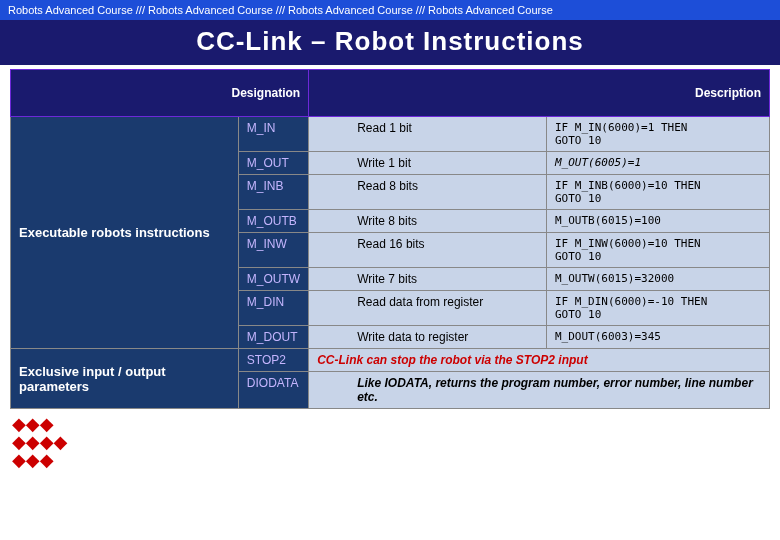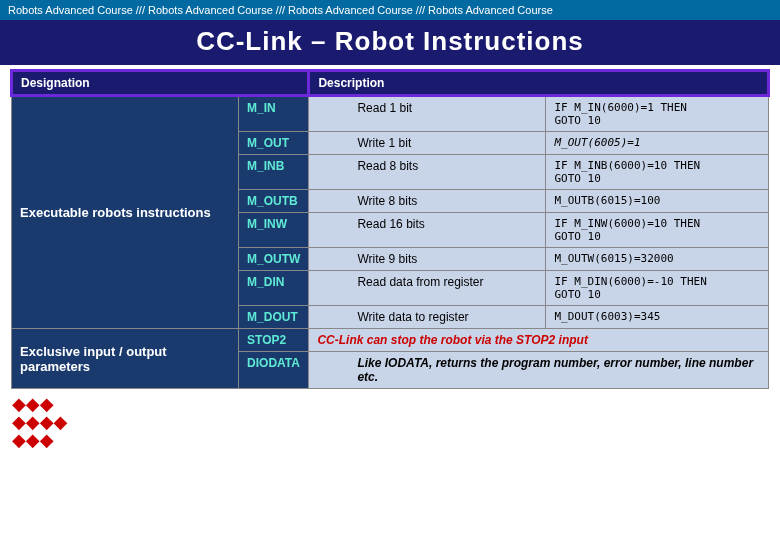--- a/index.html
+++ b/index.html
@@ -7,21 +7,21 @@
       width: 780px;
       height: 540px;
       font-family: Arial, sans-serif;
       font-size: 12px;
       background: #fff;
       overflow: hidden;
     }
 
     
     .ticker-bar {
-      background: #0369a1;
+      background: #1d4ed8;
       color: #fff;
       font-size: 11px;
       padding: 4px 8px;
       white-space: nowrap;
       overflow: hidden;
     }
 
     
     .main-title {
       background: #1a1a6e;
@@ -43,23 +43,23 @@
       width: 100%;
       border-collapse: collapse;
       font-size: 12px;
     }
 
     
     thead tr th {
       background: #1a1a6e;
       color: #fff;
       font-weight: bold;
-      padding: 4px 8px;
-      border: 3px solid #6d28d9;
-      text-align: left;
+      padding: 16px 8px;
+      border: 1px solid #6d28d9;
+      text-align: right;
     }
 
     
     tbody tr td {
       border: 1px solid #888;
       padding: 4px 8px;
       vertical-align: top;
     }
 
     
@@ -74,22 +74,22 @@
       font-weight: bold;
       font-size: 13px;
       vertical-align: middle;
       text-align: left;
       margin-left: 43px;
     }
 
     
     .instr-name {
       background: #1a3a6e !important;
-      color: #5eead4;
-      font-weight: bold;
+      color: #c4b5fd;
+      font-weight: normal;
       white-space: nowrap;
     }
 
     
     .desc-cell {
       background: #c8d4e8 !important;
       padding-left: 48px;
     }
 
     
@@ -195,21 +195,21 @@
           <td class="code-cell" style="white-space: pre-line;">M_OUTB(6015)=100</td>
         </tr>
         <tr>
           <td class="instr-name">M_INW</td>
           <td class="desc-cell">Read 16 bits</td>
           <td class="code-cell" style="white-space: pre-line;">IF M_INW(6000)=10 THEN
 GOTO 10</td>
         </tr>
         <tr>
           <td class="instr-name">M_OUTW</td>
-          <td class="desc-cell">Write 9 bits</td>
+          <td class="desc-cell">Write 7 bits</td>
           <td class="code-cell" style="white-space: pre-line;">M_OUTW(6015)=32000</td>
         </tr>
         <tr>
           <td class="instr-name">M_DIN</td>
           <td class="desc-cell">Read data from register</td>
           <td class="code-cell" style="white-space: pre-line;">IF M_DIN(6000)=-10 THEN
 GOTO 10</td>
         </tr>
         <tr>
           <td class="instr-name">M_DOUT</td>

